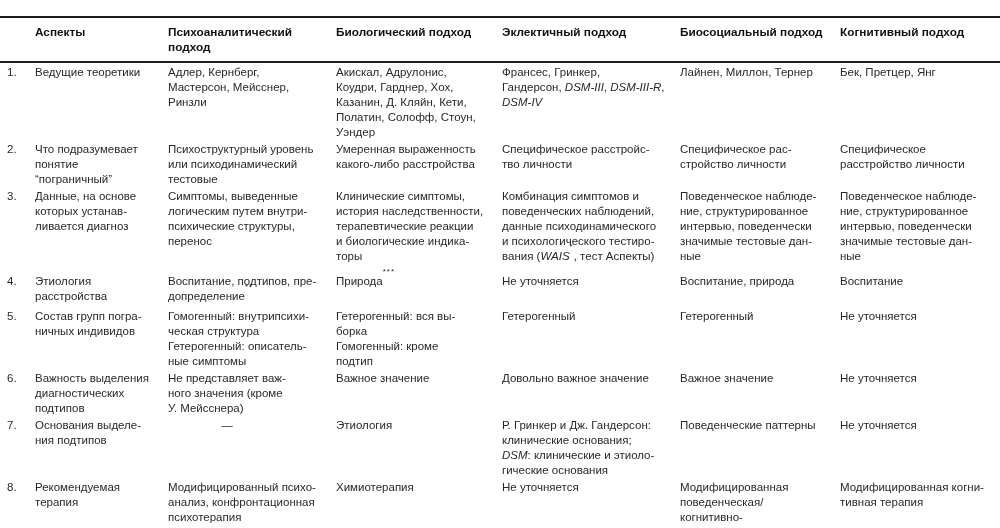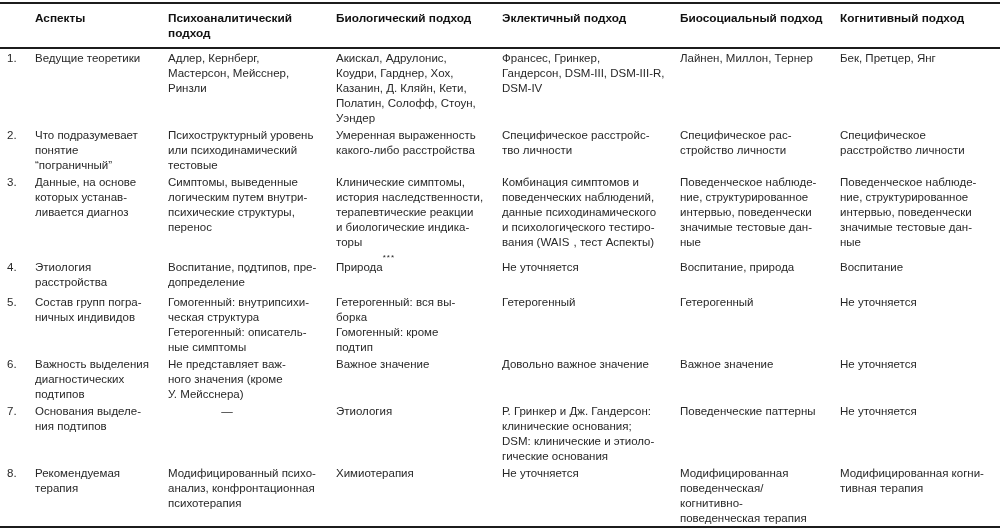--- a/index.html
+++ b/index.html
@@ -6,21 +6,21 @@
     margin: 0;
     padding: 0;
     background: #ffffff;
   }
   .page {
     position: relative;
     width: 1000px;
     height: 528px;
     background: #ffffff;
     box-sizing: border-box;
-    padding-top: 2px;
+    padding-top: 16px;
     overflow: hidden;
     font-family: "Liberation Sans", sans-serif;
     color: #282828;
   }
   table.cmp {
     border-collapse: collapse;
     table-layout: fixed;
     width: 1000px;
     border-top: 2px solid #1c1c1c;
     border-bottom: 2px solid #1c1c1c;
@@ -51,21 +51,21 @@
   table.cmp tbody tr:nth-child(3) td { padding-bottom: 8px; }
   table.cmp tbody tr:nth-child(4) td { padding-bottom: 3px; }
   table.cmp td sup {
     font-size: 8px;
     line-height: 0;
     vertical-align: top;
     position: relative;
     top: -2px;
     letter-spacing: 1px;
   }
-  table.cmp td .it { }
+  table.cmp td .it { font-style: italic; }
   table.cmp td.dash-cell { text-align: center; padding-right: 50px; }
 </style>
 </head>
 <body>
 
 <div class="page">
   <table class="cmp">
     <colgroup>
       <col style="width:35px">
       <col style="width:133px">

